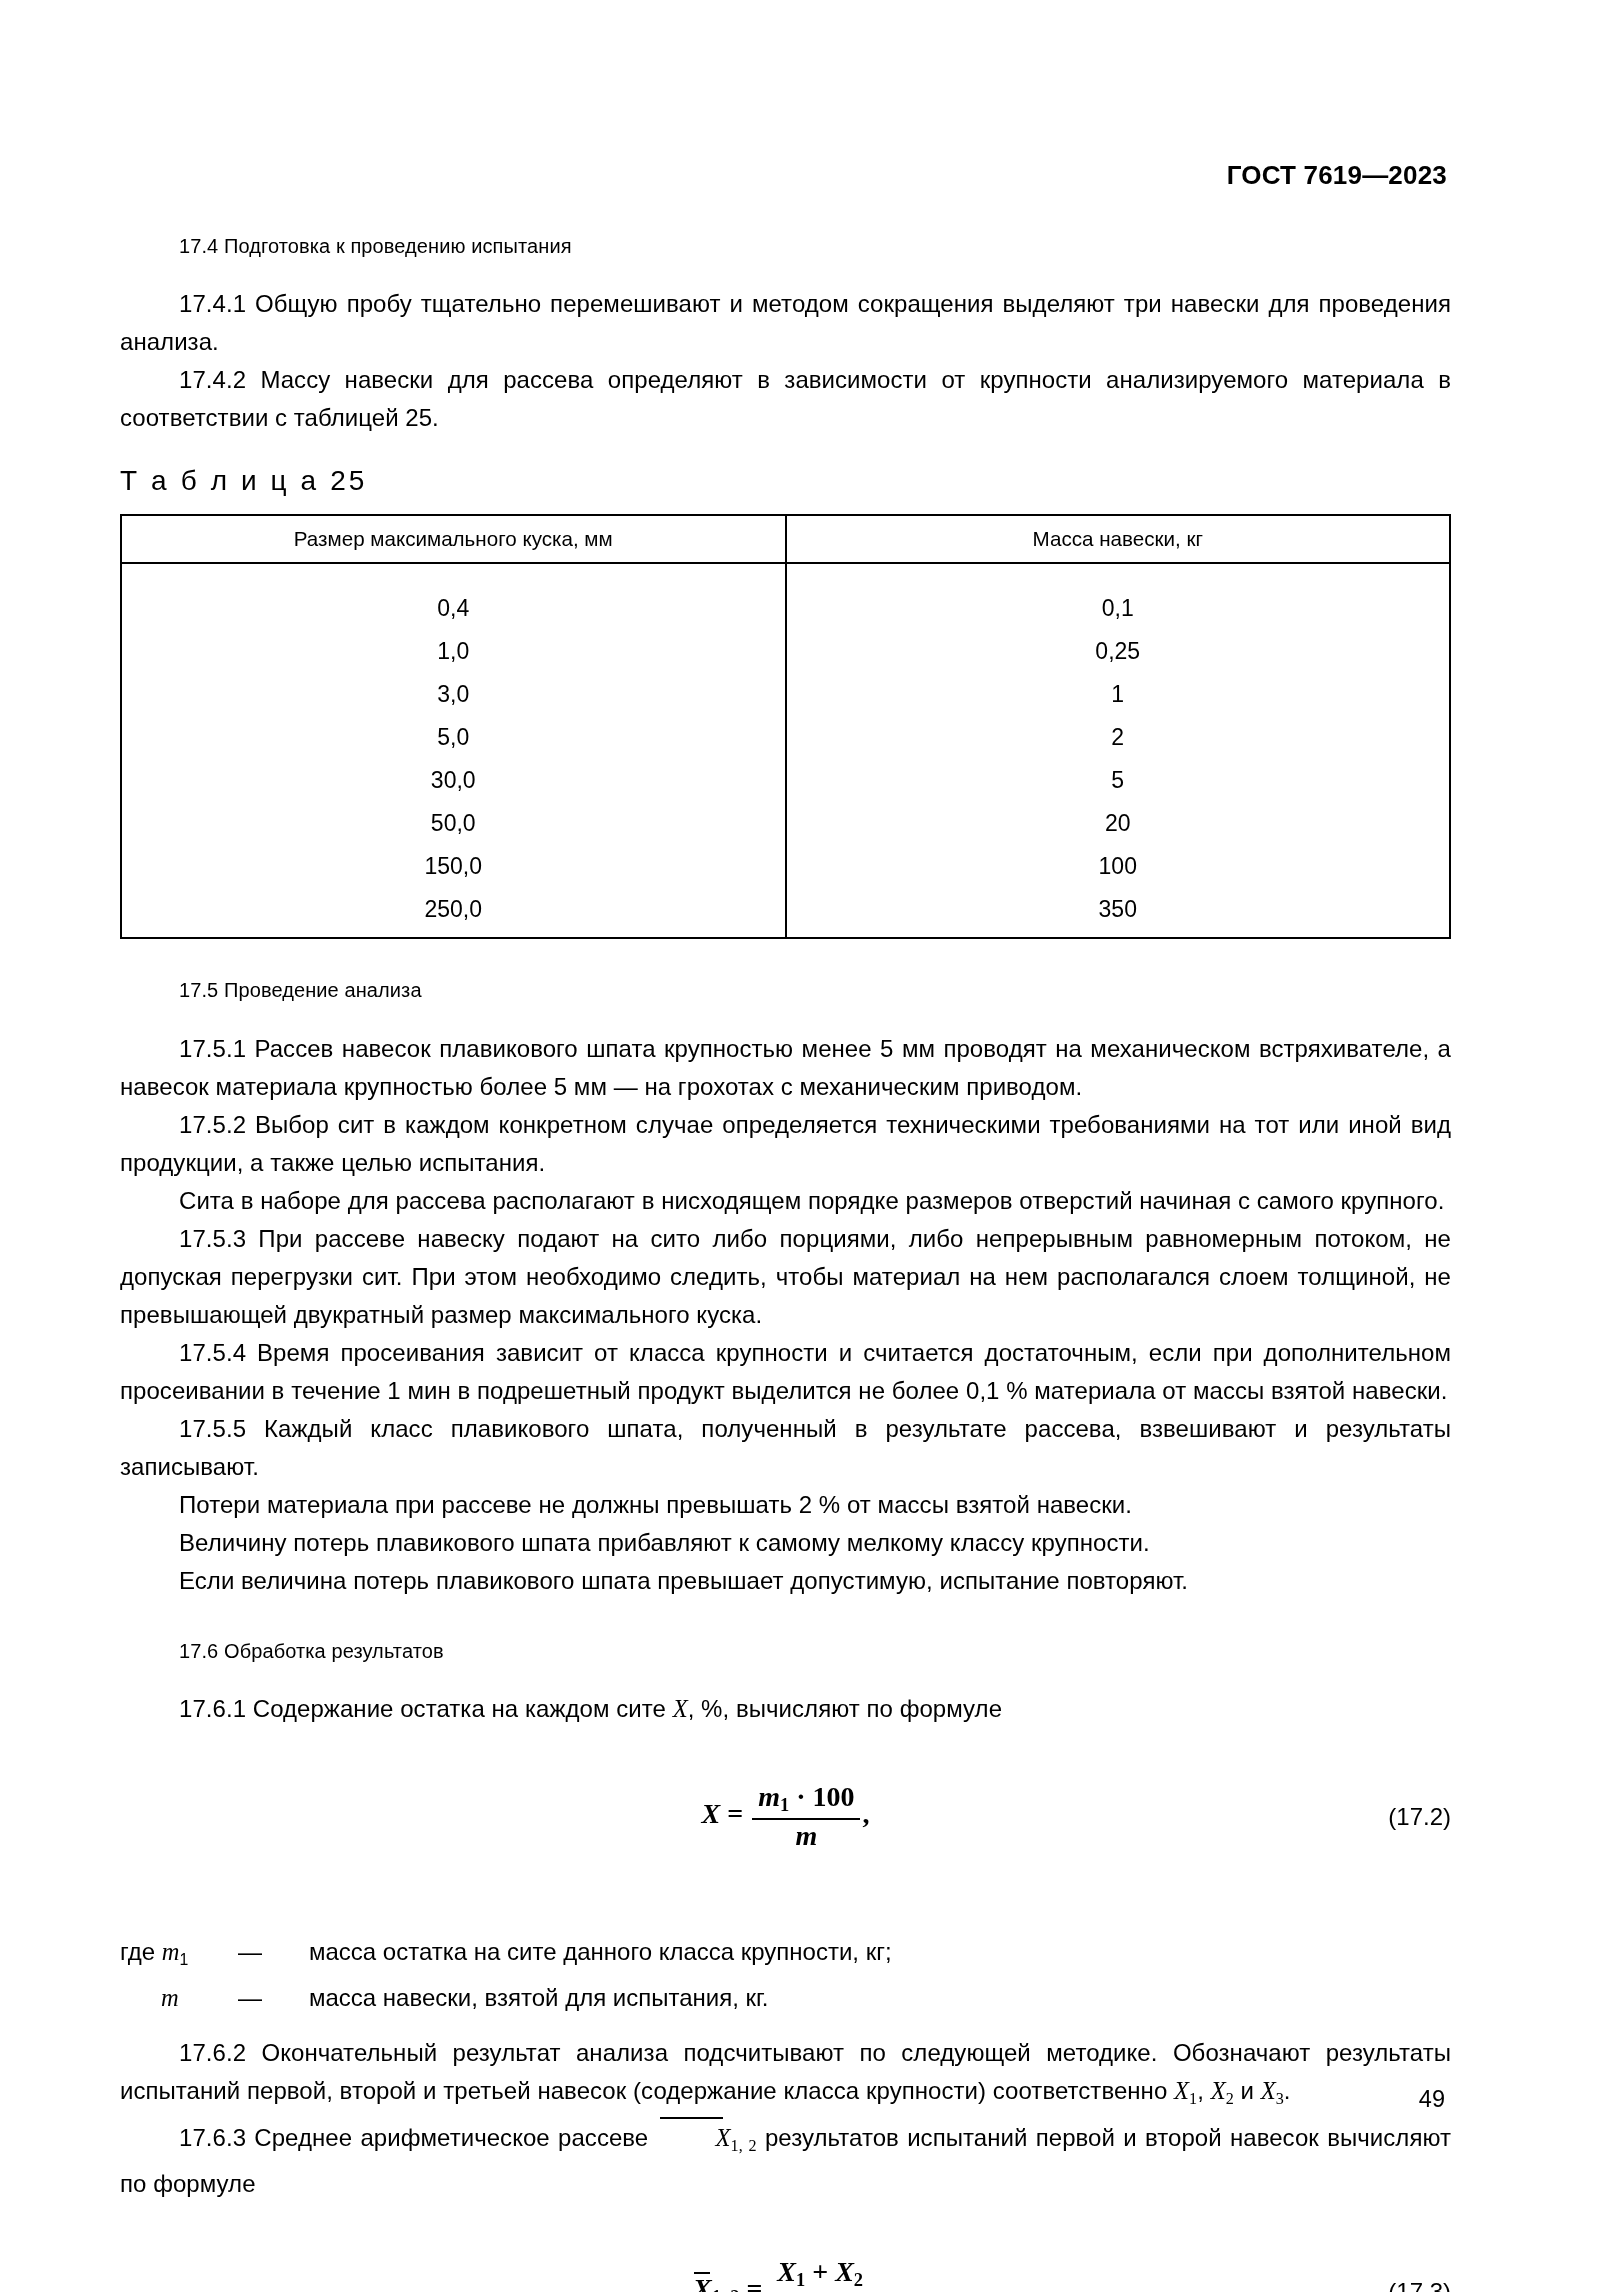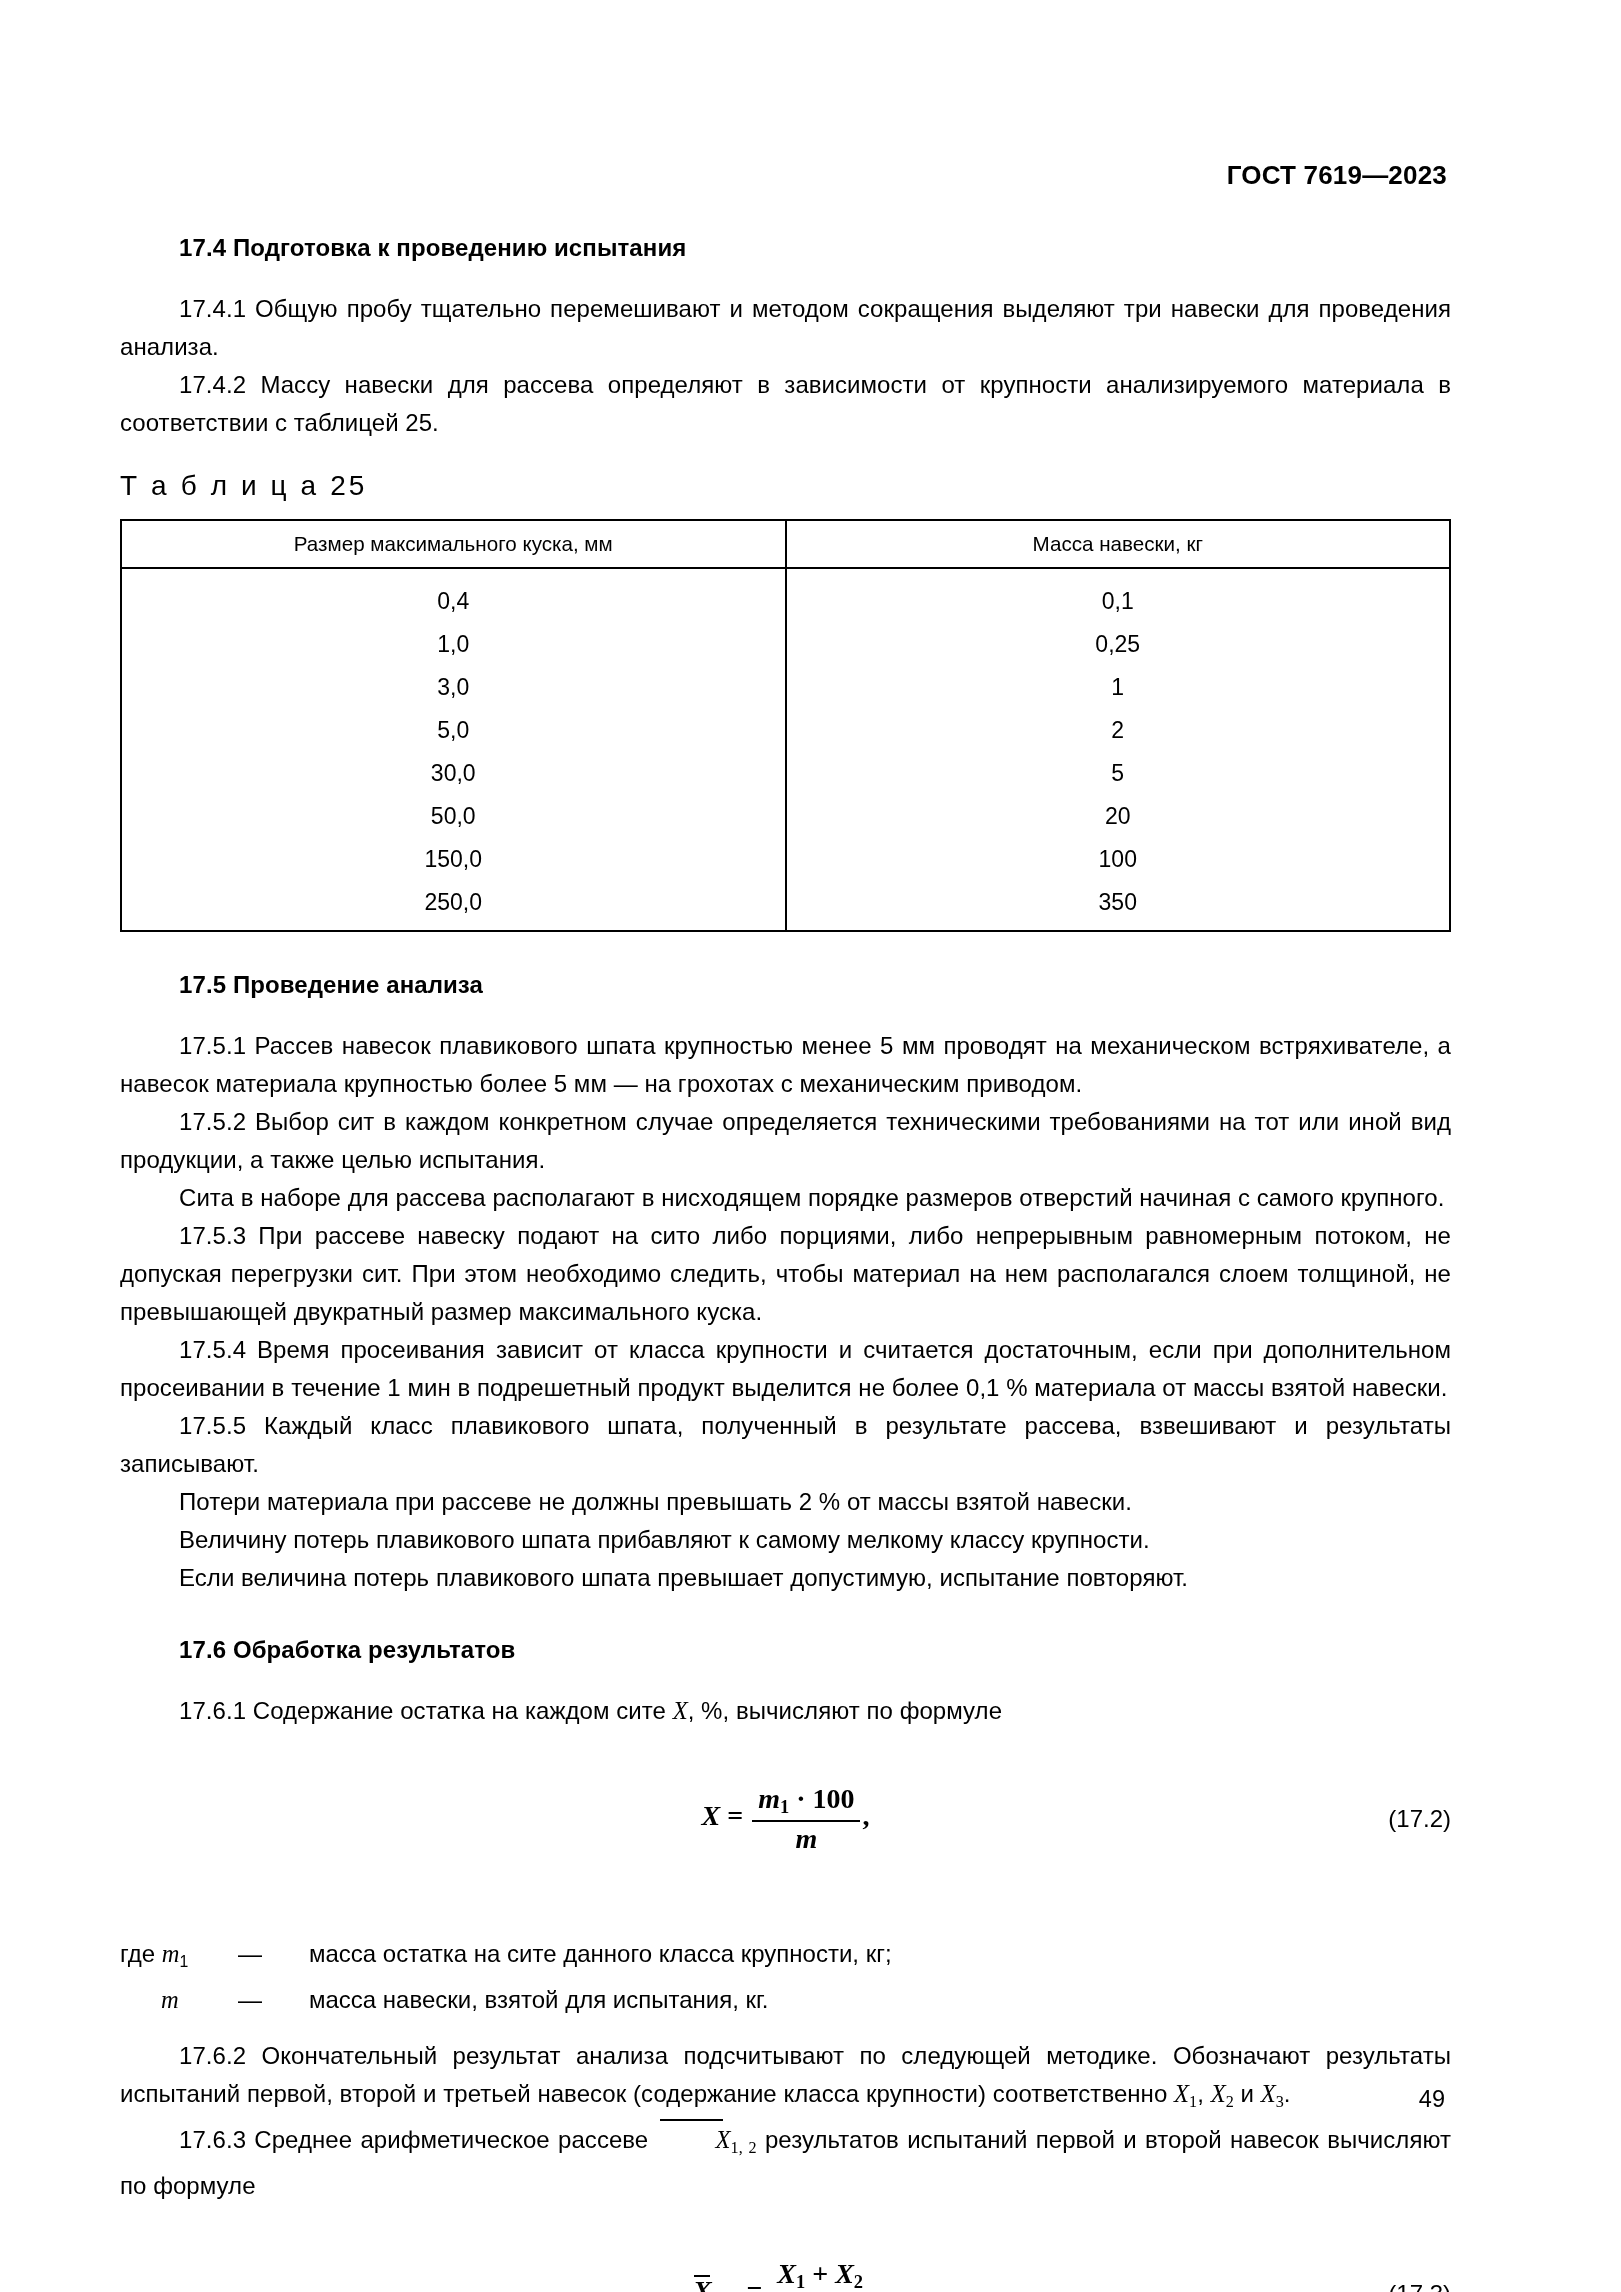--- a/index.html
+++ b/index.html
@@ -36,22 +36,22 @@
 
   
   .content {
     position: absolute;
     left: 120px;
     top: 218px;
     width: 1331px;
   }
 
   h2.sec {
-    font-size: 24px;
-    font-weight: bold;
+    font-size: 20px;
+    font-weight: normal;
     margin: 0 0 0 0;
     padding: 0;
     text-indent: 59px;
     line-height: 1.2;
     letter-spacing: 0.1px;
   }
 
   p.para {
     font-size: 24px;
     line-height: 38px;
@@ -99,21 +99,21 @@
     height: 46px;
     border-bottom: 2px solid #000;
   }
   table.t25 th.col1, table.t25 td.col1 {
     border-right: 2px solid #000;
   }
   table.t25 td {
     height: 43px;
     font-size: 23px;
   }
-  table.t25 tbody tr:first-child td { padding-top: 11px; }
+  table.t25 tbody tr:first-child td { padding-top: 23px; }
   table.t25 tbody tr:last-child  td { padding-bottom: 5.9px; }
 
   
   .formula-row {
     position: relative;
     width: 1331px;
     text-align: center;
   }
   .formula {
     display: inline-block;

